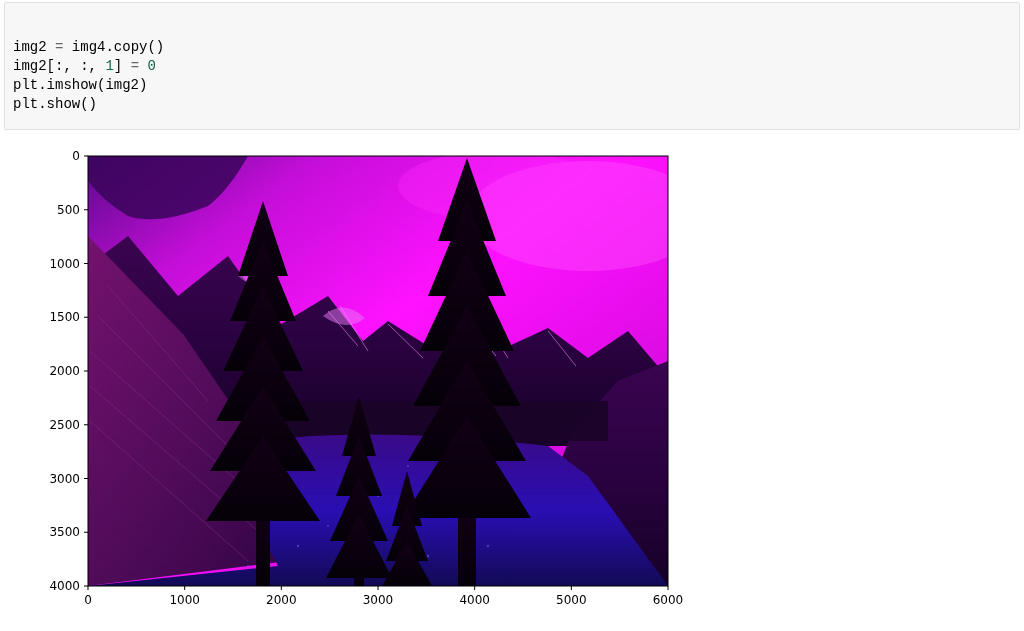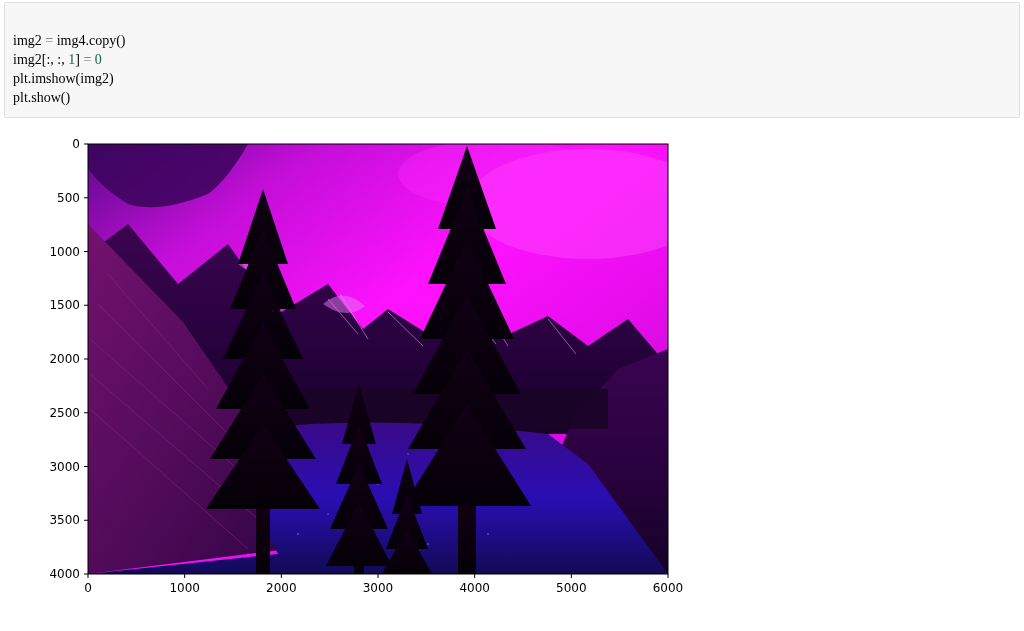--- a/index.html
+++ b/index.html
@@ -15,24 +15,24 @@
     width: 1024px;
     height: 631px;
     position: relative;
     box-sizing: border-box;
   }
   .code-cell {
     margin: 2px 4px 0 4px;
     background: #f7f7f7;
     border: 1px solid #e0e0e0;
     border-radius: 2px;
-    padding: 10px 8px;
+    padding: 16px 8px;
     white-space: pre;
     line-height: 1.35;
-    font-family: Liberation Serif, serif;
+    font-family: Liberation Mono, monospace;
     font-size: 14px;
   }
   .tok-ident { color: #000; }
   .tok-op    { color: #666; }
   .tok-num   { color: #116644; }
 
   .output-area {
     margin-top: 16px;
     margin-left: 28px;
     position: relative;

